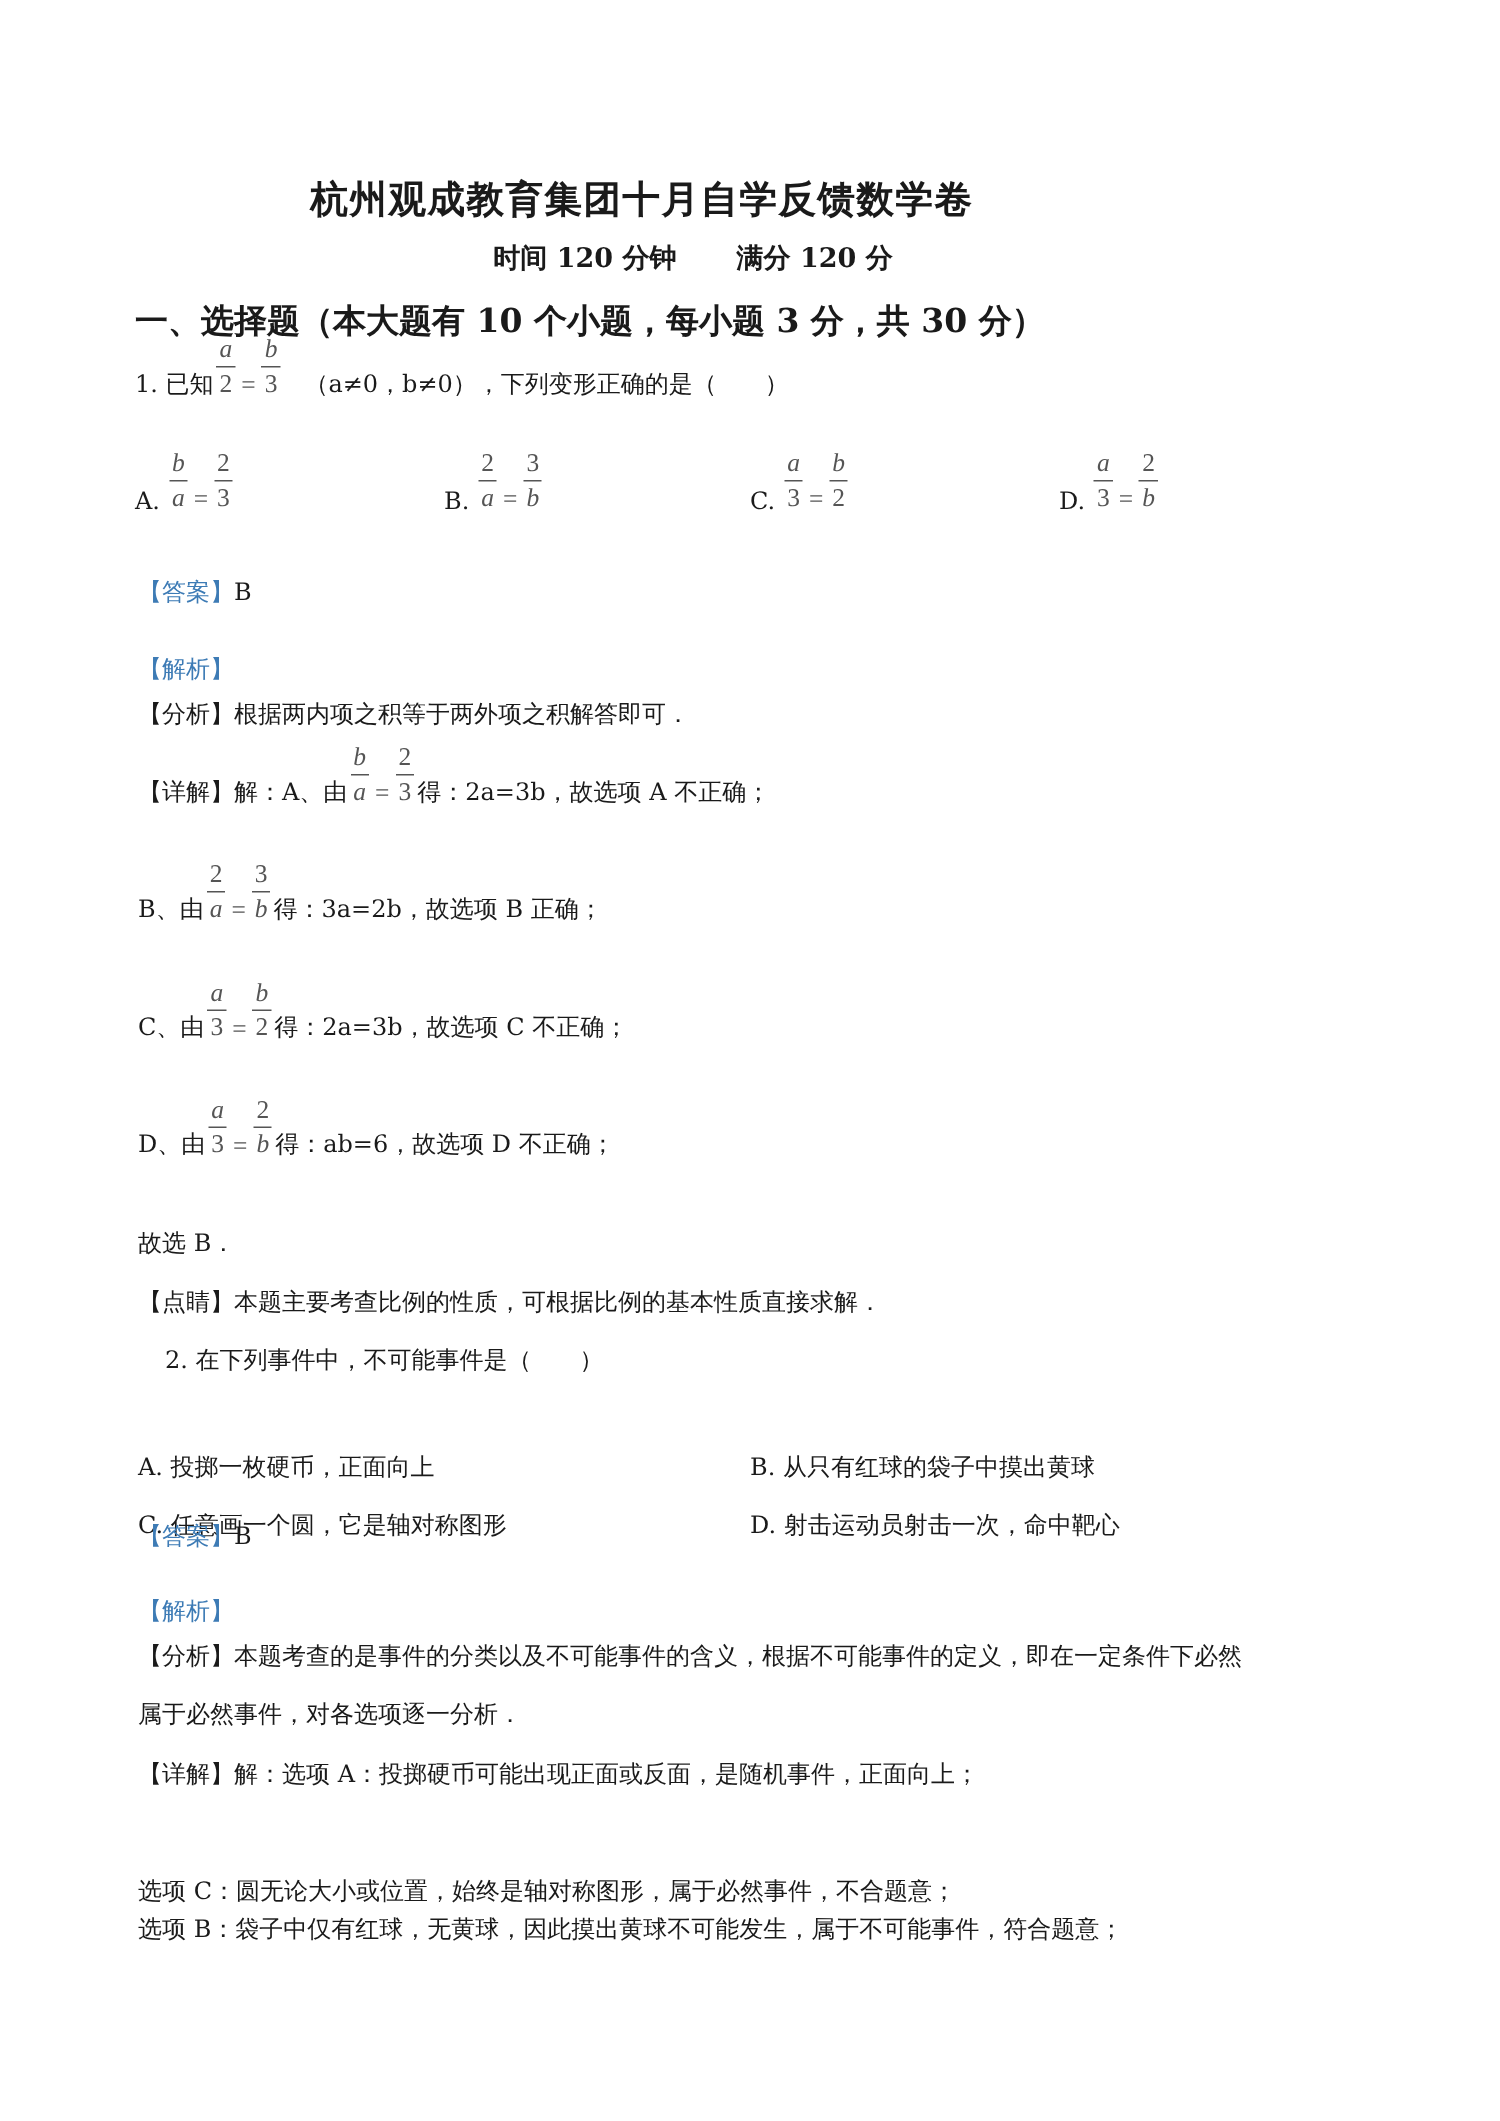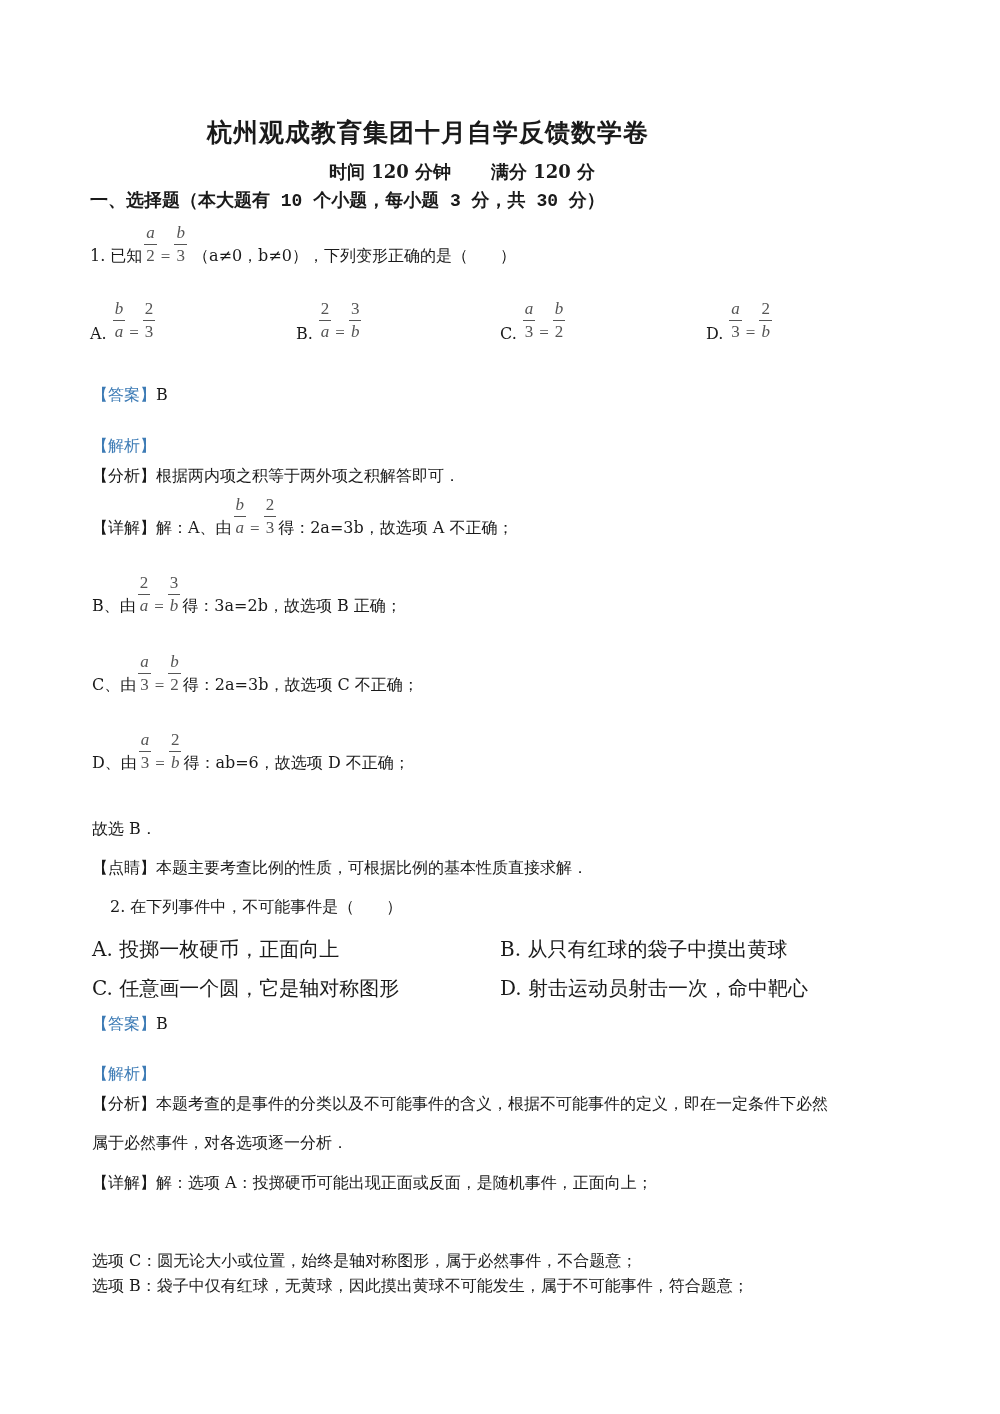--- a/index.html
+++ b/index.html
@@ -2,32 +2,32 @@
 <html><head>
 <meta charset="utf-8">
 <style>
   html, body { margin:0; padding:0; }
   body { width:1000px; height:1414px; background:#ffffff; position:relative; overflow:hidden;
          font-family:"DejaVu Serif","Liberation Serif",serif; color:#1a1a1a; }
   .abs { position:absolute; white-space:nowrap; }
   .title { left:0; width:856px; top:116px; text-align:center; font-size:25px; font-weight:bold; letter-spacing:1px; }
   .subtitle { left:0; width:864px; top:160px; text-align:center; font-size:18px; font-weight:bold;margin-left:30px; }
   .subtitle .gap { display:inline-block; width:40px; }
-  .section { left:90px; top:188px; font-size:18px; font-weight:bold;font-family:Liberation Mono, monospace; }
+  .section { left:90px; top:199px; font-size:22px; font-weight:bold; }
   .line { font-size:16px; }
   .blue { color:#3d7bb5;margin-top:10px; }
   .frac { display:inline-flex; flex-direction:column; align-items:center; vertical-align:middle;
           font-family:"Liberation Serif",serif; font-size:17px; line-height:22px; color:#555; margin:0 2px; }
   .frac .num { border-bottom:1px solid #555; padding:0 2px; }
   .frac .num, .frac .den { font-style:italic; }
   .frac .n { font-style:normal; }
   .eq { font-family:"Liberation Serif",serif; font-size:17px; color:#555; vertical-align:middle; margin:0 2px; }
   .mathrow { display:flex; align-items:flex-end; }
   .lbl { font-size:16px; margin-right:4px; }
-  .opt { font-size:20px; }
+  .opt { font-size:16px;margin-top:32px; }
 </style>
 </head>
 <body>
 
 <div class="abs title">杭州观成教育集团十月自学反馈数学卷</div>
 <div class="abs subtitle">
   <span>时间 120 分钟</span><span class="gap"></span><span>满分 120 分</span>
 </div>
 <div class="abs section">一、选择题（本大题有 10 个小题，每小题 3 分，共 30 分）</div>
 
@@ -35,21 +35,21 @@
   <span>1. 已知</span>
   <span class="frac">
       <span class="num">a</span>
       <span class="den n">2</span>
     </span>
   <span class="eq">=</span>
   <span class="frac">
       <span class="num">b</span>
       <span class="den n">3</span>
     </span>
-  <span style="margin-left:4px">（a≠0，b≠0），下列变形正确的是（　　）</span>
+  <span style="margin-left:14px">（a≠0，b≠0），下列变形正确的是（　　）</span>
 </div>
 
 <div class="abs mathrow" style="left:90px; top:298px;">
   <span class="lbl">A.</span>
   <span class="frac">
       <span class="num">b</span>
       <span class="den">a</span>
     </span>
     <span class="eq">=</span>
     <span class="frac">

